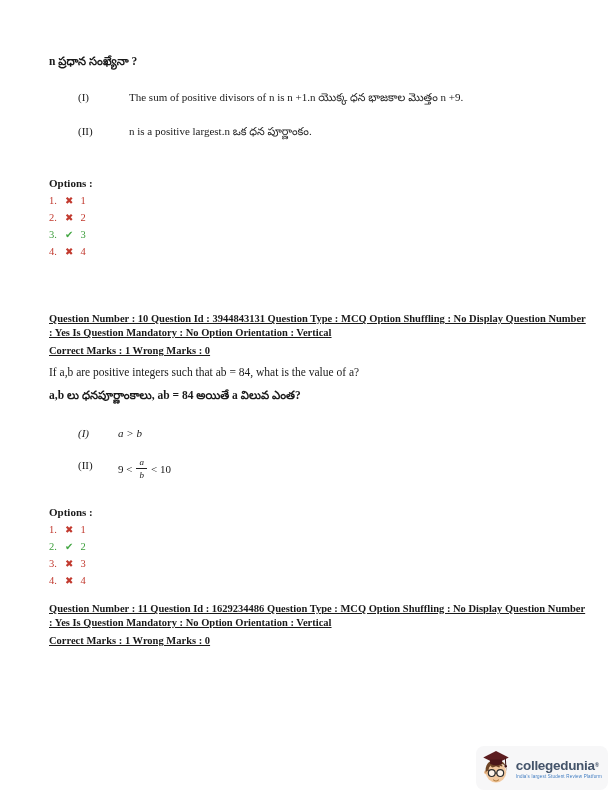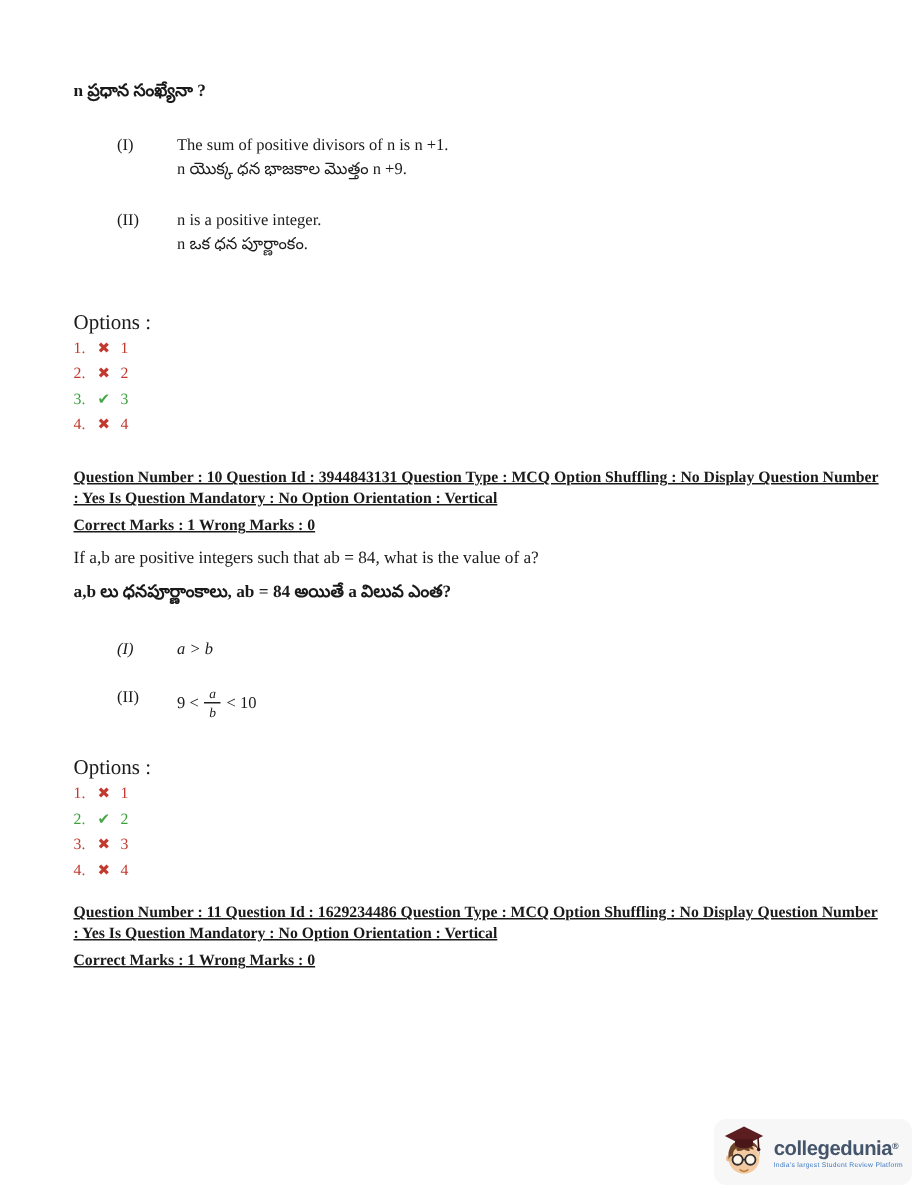--- a/index.html
+++ b/index.html
@@ -10,27 +10,27 @@
   .q-block{position:absolute;left:49px;right:26px;}
   #q1{top:42px;}
   #q2{top:365px;}
   .stem-en{margin:0;font-size:11.5px;line-height:14px;}
   .stem-te{margin:12px 0 0 0;font-size:11.5px;line-height:15px;font-weight:bold;}
   .stmt{display:flex;align-items:flex-start;}
   .stmt-1{margin-top:20px;}
   .stmt-2{margin-top:18px;}
   .stmt-label{flex:0 0 40px;margin-left:29px;font-size:11px;line-height:16px;}
   .stmt-label.italic{font-style:italic;}
-  .stmt-body{display:flex;flex-direction:column;font-size:11px;line-height:16px;}
+  .stmt-body{display:flex;font-size:11px;line-height:16px;margin-left:11px;}
   .math{font-style:italic;font-size:11px;line-height:16px;}
   .frac-row{display:flex;align-items:center;font-size:11px;}
   .frac{display:inline-flex;flex-direction:column;align-items:center;margin:0 4px;}
   .frac .num{font-style:italic;font-size:9px;line-height:10px;border-bottom:1px solid #222;padding:0 3px 1px 3px;}
   .frac .den{font-style:italic;font-size:9px;line-height:10px;padding-top:1px;}
-  .options-label{margin:0;font-weight:normal;font-size:14px;line-height:13px;}
+  .options-label{margin:0;font-weight:bold;font-size:11px;line-height:13px;}
   .ol-1{margin-top:38px;}
   .ol-2{margin-top:26px;}
   .opt{display:flex;align-items:center;margin-top:4px;font-size:10.5px;line-height:13px;}
   .opt .opt-num{min-width:12px;}
   .opt .opt-icon{font-size:10px;margin:0 7px 0 4px;}
   .opt.wrong, .opt.wrong .opt-icon{color:#c23a2f;}
   .opt.correct{color:#3c9e3c;}
   .opt.correct .opt-icon{color:#45a845;}
   .meta-block{position:absolute;left:49px;width:540px;}
   #meta1{top:312px;}
@@ -56,21 +56,21 @@
     <span class="stmt-label">(I)</span>
     <span class="stmt-body">
       <span>The sum of  positive divisors of  n is n +1.</span>
       <span>n యొక్క ధన భాజకాల మొత్తం  n +9.</span>
     </span>
   </div>
 
   <div class="stmt stmt-2">
     <span class="stmt-label">(II)</span>
     <span class="stmt-body">
-      <span>n is a positive integer.</span>
+      <span>n is a positive largest.</span>
       <span>n ఒక ధన పూర్ణాంకం.</span>
     </span>
   </div>
 
   <p class="options-label ol-1">Options :</p>
 
   <div class="opt wrong">
     <span class="opt-num">1.</span>
     <span class="opt-icon">✖</span>
     <span class="opt-val">1</span>

